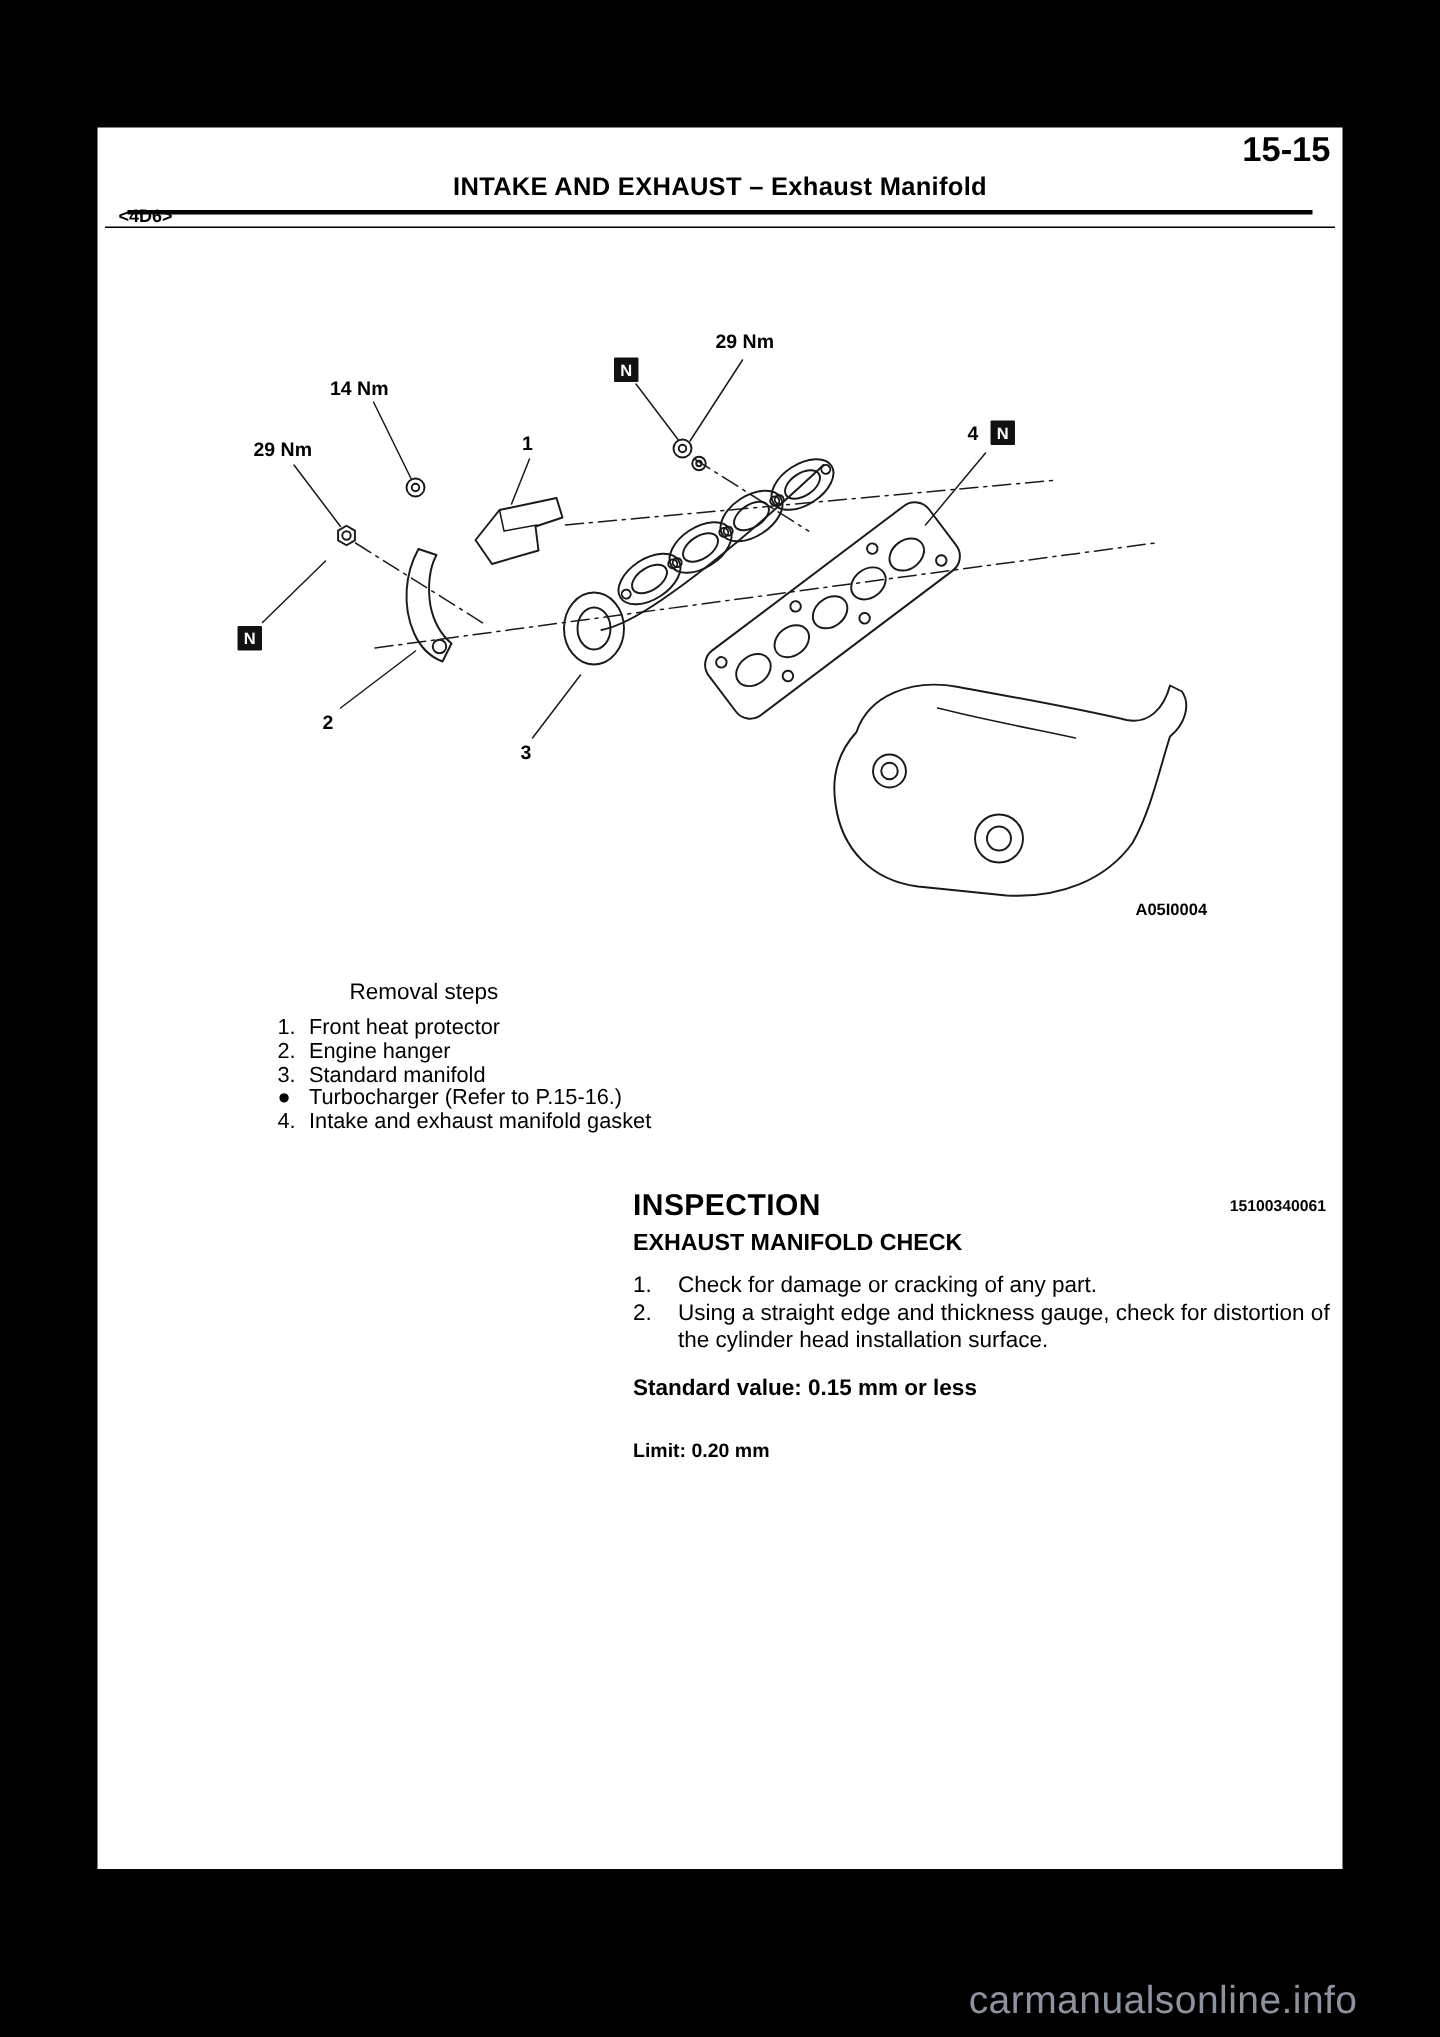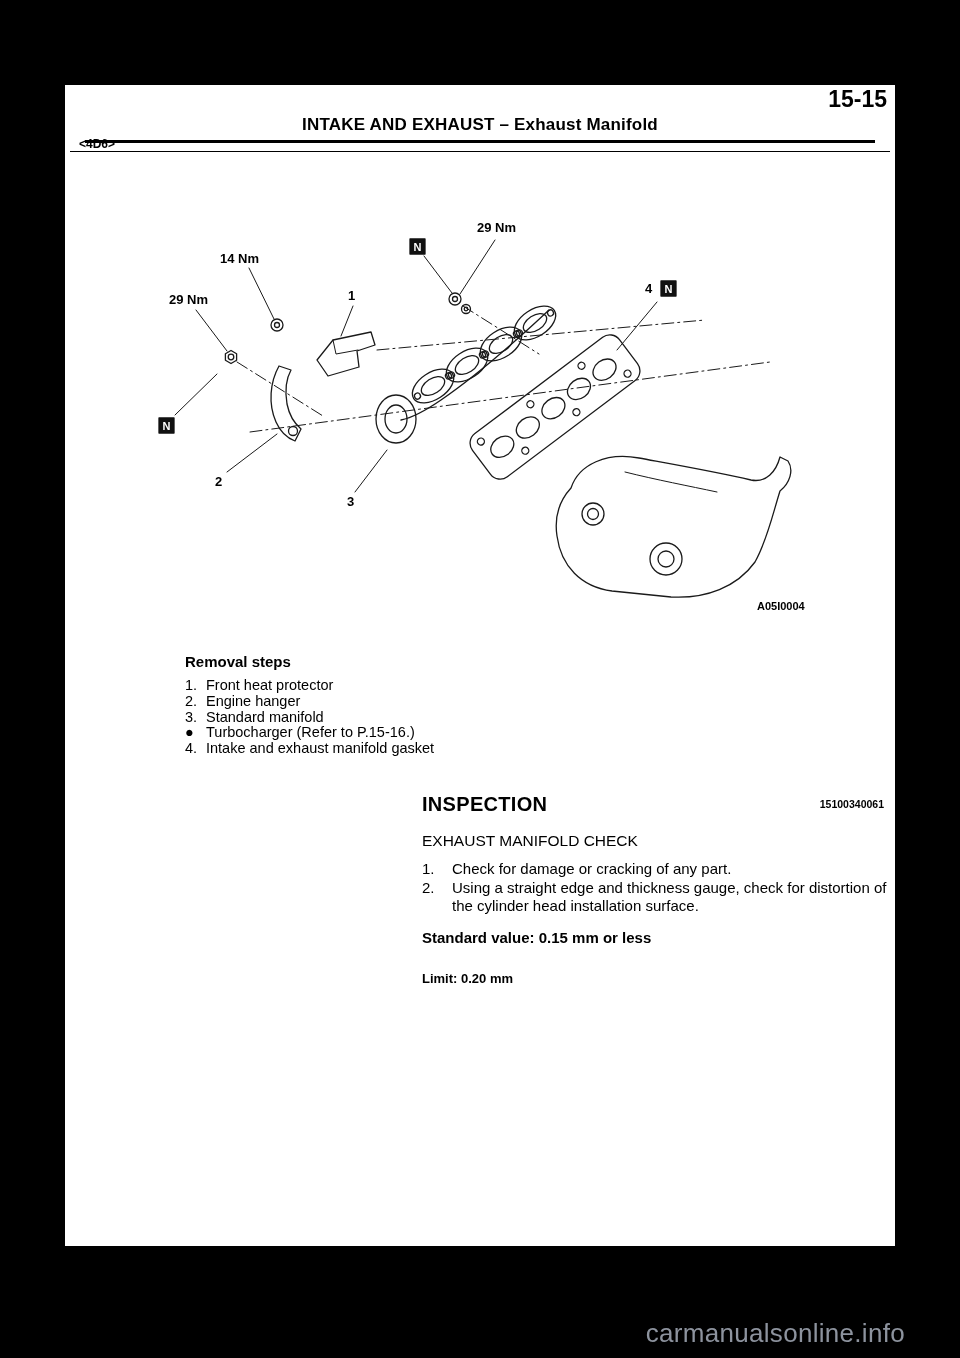--- a/index.html
+++ b/index.html
@@ -27,29 +27,29 @@
   .dwg path, .dwg ellipse, .dwg circle, .dwg rect, .dwg line {
     stroke:#1a1a1a; fill:none; stroke-width:1.3; stroke-linecap:round; stroke-linejoin:round;
   }
   .dwg .thin { stroke-width:1; }
   .dwg text { stroke:none; fill:#000; font-family:"Liberation Sans", sans-serif; font-weight:bold; font-size:13px; }
   .dwg .nbox { fill:#111; stroke:#111; }
   .dwg .ntext { fill:#fff; font-size:11px; text-anchor:middle; }
   .dwg .figcode { font-size:11px; }
 
   .removal { position:absolute; left:120px; top:568px; width:420px; }
-  .removal-heading { font-weight:bold; font-size:15px; margin-bottom:8px; }
+  .removal-heading { font-weight:normal; font-size:15px; margin-bottom:8px;margin-left:48px; }
   .removal-item { display:flex; font-size:14.5px; line-height:15.8px; }
   .removal-item .marker { min-width:21px; }
 
   .inspection { position:absolute; left:357px; top:708px; width:466px; }
   .inspection-headrow { position:relative; }
   .inspection-title { font-weight:bold; font-size:20px; letter-spacing:0.3px; display:inline-block; }
   .inspection-code { position:absolute; right:4px; top:5px; font-weight:bold; font-size:10.5px; }
-  .inspection-sub { font-weight:normal; font-size:15.5px; margin-top:16px; }
+  .inspection-sub { font-weight:bold; font-size:15.5px; margin-top:4px; }
   .inspection-steps { margin-top:10px; }
   .inspection-step { display:flex; font-size:15px; line-height:18.5px; }
   .inspection-step .marker { min-width:30px; }
   .standard-value { font-weight:bold; font-size:15px; margin-top:13px; }
   .limit-value { font-weight:bold; font-size:13px; margin-top:25px; }
 
   .watermark {
     position:absolute; right:55px; bottom:9px;
     color:#8d939e; font-size:26px; letter-spacing:0.3px;
   }

